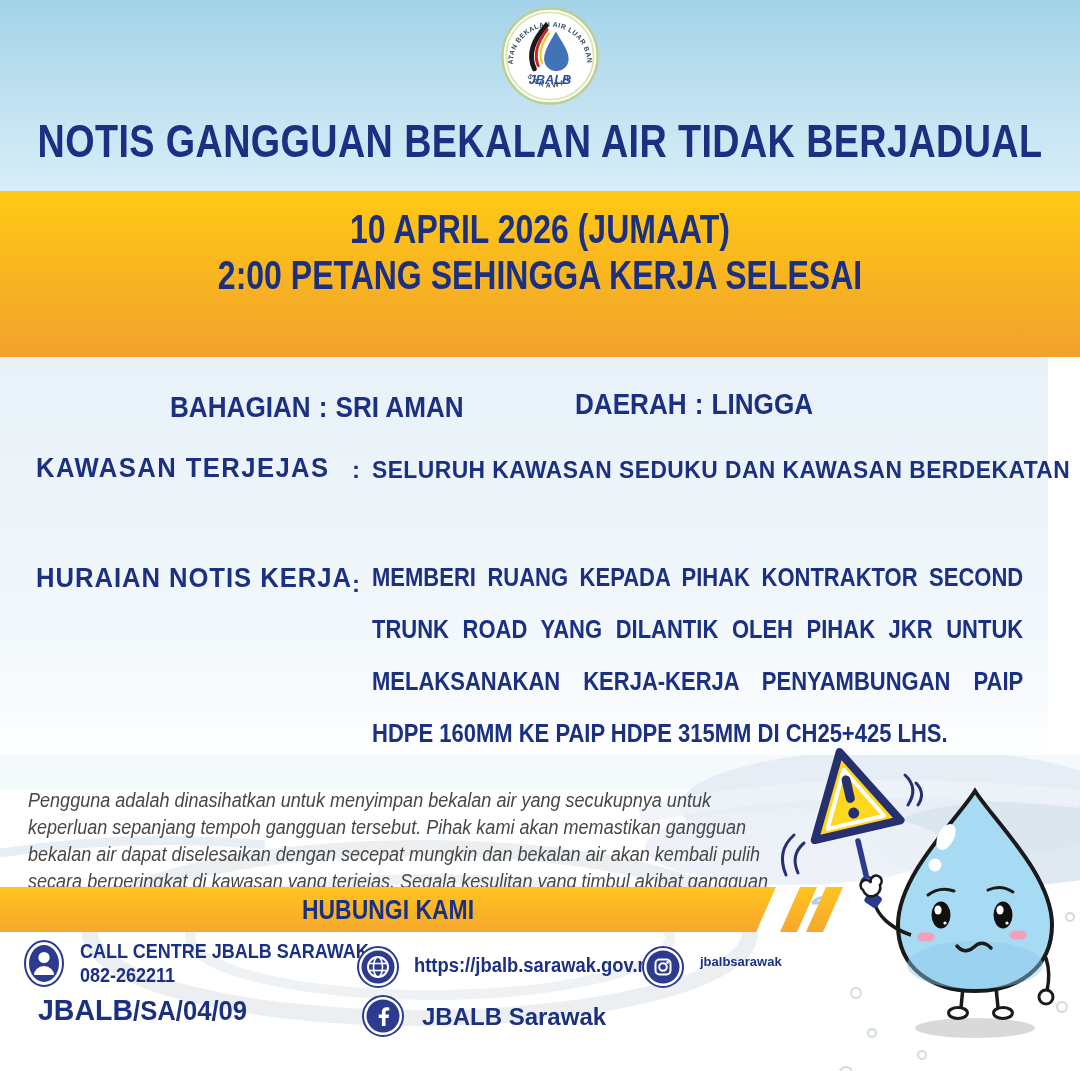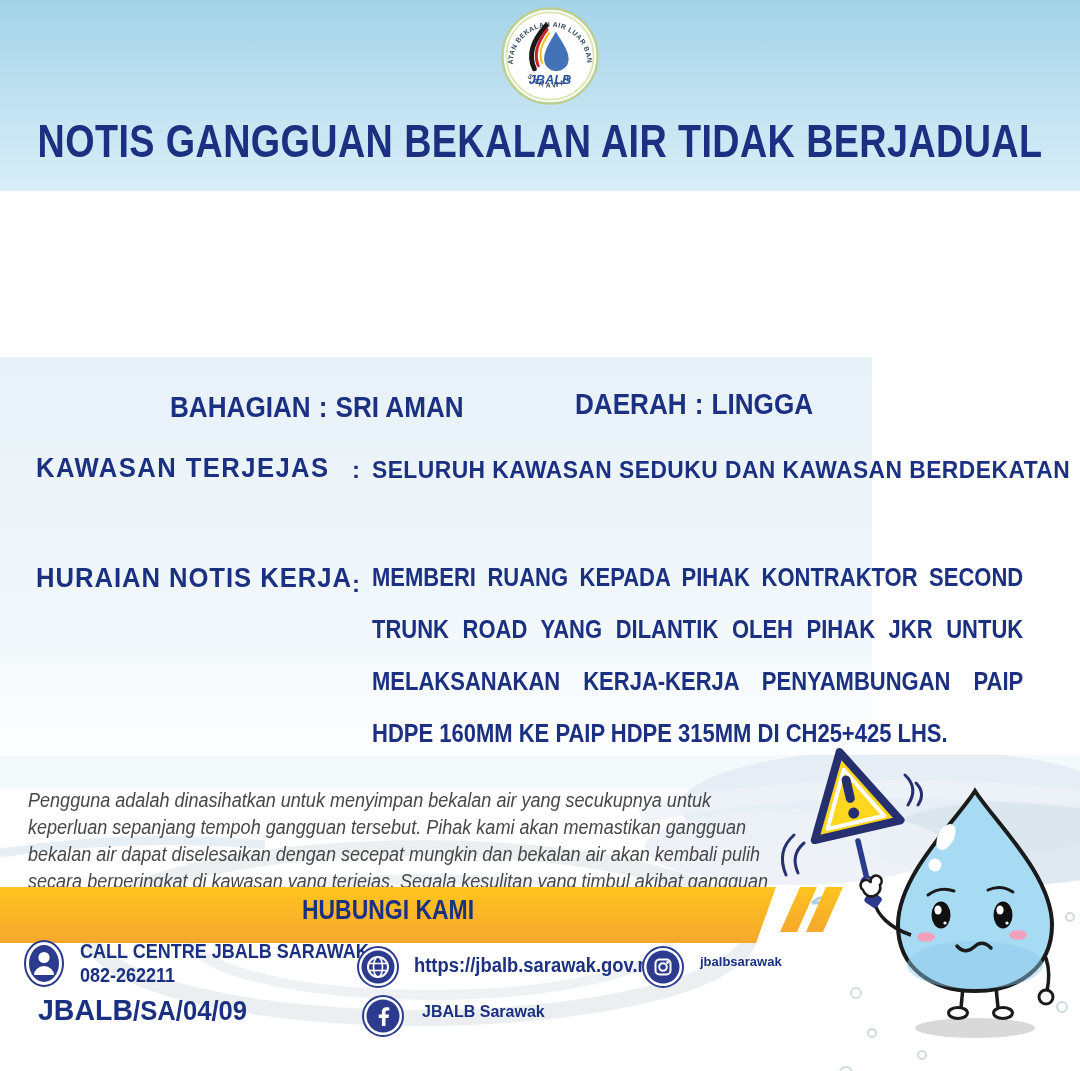--- a/index.html
+++ b/index.html
@@ -13,49 +13,49 @@
 .title{position:absolute;top:114px;left:50%;transform:translateX(-50%) scaleX(.82);
   white-space:nowrap;font-size:46px;font-weight:bold;color:#1c3082;letter-spacing:.5px}
 
 
 .date-band{position:absolute;top:191px;left:0;width:1080px;height:166px;
   background:linear-gradient(180deg,#ffc915 0%,#f2a12c 100%)}
 .dline{position:absolute;left:50%;transform:translateX(-50%) scaleX(.8);
   white-space:nowrap;font-size:40px;font-weight:bold;color:#1c3082}
 
 
-.content{position:absolute;top:357px;left:0;width:872px;height:398px;
+.content{position:absolute;top:357px;left:0;width:1048px;height:398px;
   background:linear-gradient(180deg,#e7f1f8 0%,#f2f8fb 70%,#fdfeff 100%)}
 .cond{position:absolute;transform-origin:left center;white-space:nowrap;
   color:#1c3082;font-weight:bold}
 .sep{margin:0 9px}
 .huraian-para{position:absolute;left:372px;top:194px;width:740px;
   transform:scaleX(.88);transform-origin:left top;font-size:25px;font-weight:bold;
   color:#1c3082;line-height:52px;text-align:justify}
 
 
 .water{position:absolute;top:755px;left:0;width:1080px;height:316px;background:#fff}
 .decor{position:absolute;left:0;top:0;width:1080px;height:316px}
 .advisory{position:absolute;left:28px;top:31px;width:850px;transform:scaleX(.88);
   transform-origin:left top;font-size:20.5px;font-style:italic;color:#474747;line-height:27px}
-.hubungi{position:absolute;left:0;top:132px;width:776px;height:56px;
+.hubungi{position:absolute;left:0;top:132px;width:776px;height:45px;
   background:linear-gradient(180deg,#ffc41f,#f6a72d);
   clip-path:polygon(0 0,100% 0,calc(100% - 20px) 100%,0 100%)}
 .hubungi-text{position:absolute;left:0;top:8px;width:100%;text-align:center;
   font-size:27px;font-weight:bold;color:#1c3082;transform:scaleX(.85)}
 .stripe{position:absolute;top:132px;width:17px;height:45px;
   background:linear-gradient(180deg,#ffc41f,#f6a72d);transform:skewX(-24deg)}
 .icon{position:absolute}
 .cc-text{position:absolute;left:80px;top:184px;font-size:20px;font-weight:bold;
   color:#1c3082;line-height:24px;white-space:nowrap;transform:scaleX(.9);transform-origin:left top}
 .url-text{position:absolute;left:414px;top:199px;font-size:20px;font-weight:bold;
   color:#1c3082;white-space:nowrap;transform:scaleX(.92);transform-origin:left top}
 .ig-text{position:absolute;left:700px;top:199px;font-size:13px;font-weight:bold;
   color:#1c3082;white-space:nowrap}
-.fb-text{position:absolute;left:422px;top:248px;font-size:16px;font-weight:bold;
+.fb-text{position:absolute;left:422px;top:248px;font-size:24px;font-weight:bold;
   color:#1c3082;white-space:nowrap}
 .ref{position:absolute;left:38px;top:238px;color:#1c3082;font-weight:bold;
   white-space:nowrap;transform:scaleX(.95);transform-origin:left top}
 .ref .p1{font-size:30px}
 .ref .p2{font-size:27px}
 .mascot-svg{position:absolute;left:770px;top:725px;width:310px;height:340px}
 </style>
 </head>
 <body>
 
@@ -79,20 +79,24 @@
         <path d="M46,19 C33,34 27,48 34,63" fill="none" stroke="#1a1a1a" stroke-width="5" stroke-linecap="round"></path>
         <path d="M47,23 C37,36 33,48 38,60" fill="none" stroke="#cf2027" stroke-width="3" stroke-linecap="round"></path>
         <path d="M49,27 C41,38 38,47 42,57" fill="none" stroke="#f5c51d" stroke-width="2.2" stroke-linecap="round"></path>
         <path d="M56,25 C50,36 44,44 44,53 a12.5,12.5 0 0 0 25,0 C69,44 62,36 56,25 Z" fill="#4373b7"></path>
       </g>
       <text x="50" y="79" text-anchor="middle" font-size="13" font-weight="bold" font-style="italic" fill="#2b50a1">JBALB</text>
     </svg>
     <div class="title">NOTIS GANGGUAN BEKALAN AIR TIDAK BERJADUAL</div>
   </div>
 
+  <div class="date-band">
+    <div class="dline" style="top:16px">10 APRIL 2026 (JUMAAT)</div>
+    <div class="dline" style="top:62px">2:00 PETANG SEHINGGA KERJA SELESAI</div>
+  </div>
 
   <div class="content">
     <div class="cond" style="left:170px;top:34px;font-size:29px;transform:scaleX(.9)">
       <span>BAHAGIAN</span><span class="sep">:</span><span>SRI AMAN</span>
     </div>
     <div class="cond" style="left:575px;top:31px;font-size:29px;transform:scaleX(.9)">
       <span>DAERAH</span><span class="sep">:</span><span>LINGGA</span>
     </div>
 
     <div class="cond" style="left:36px;top:96px;font-size:27px;letter-spacing:1.5px;transform:scaleX(.95)">KAWASAN TERJEJAS</div>

